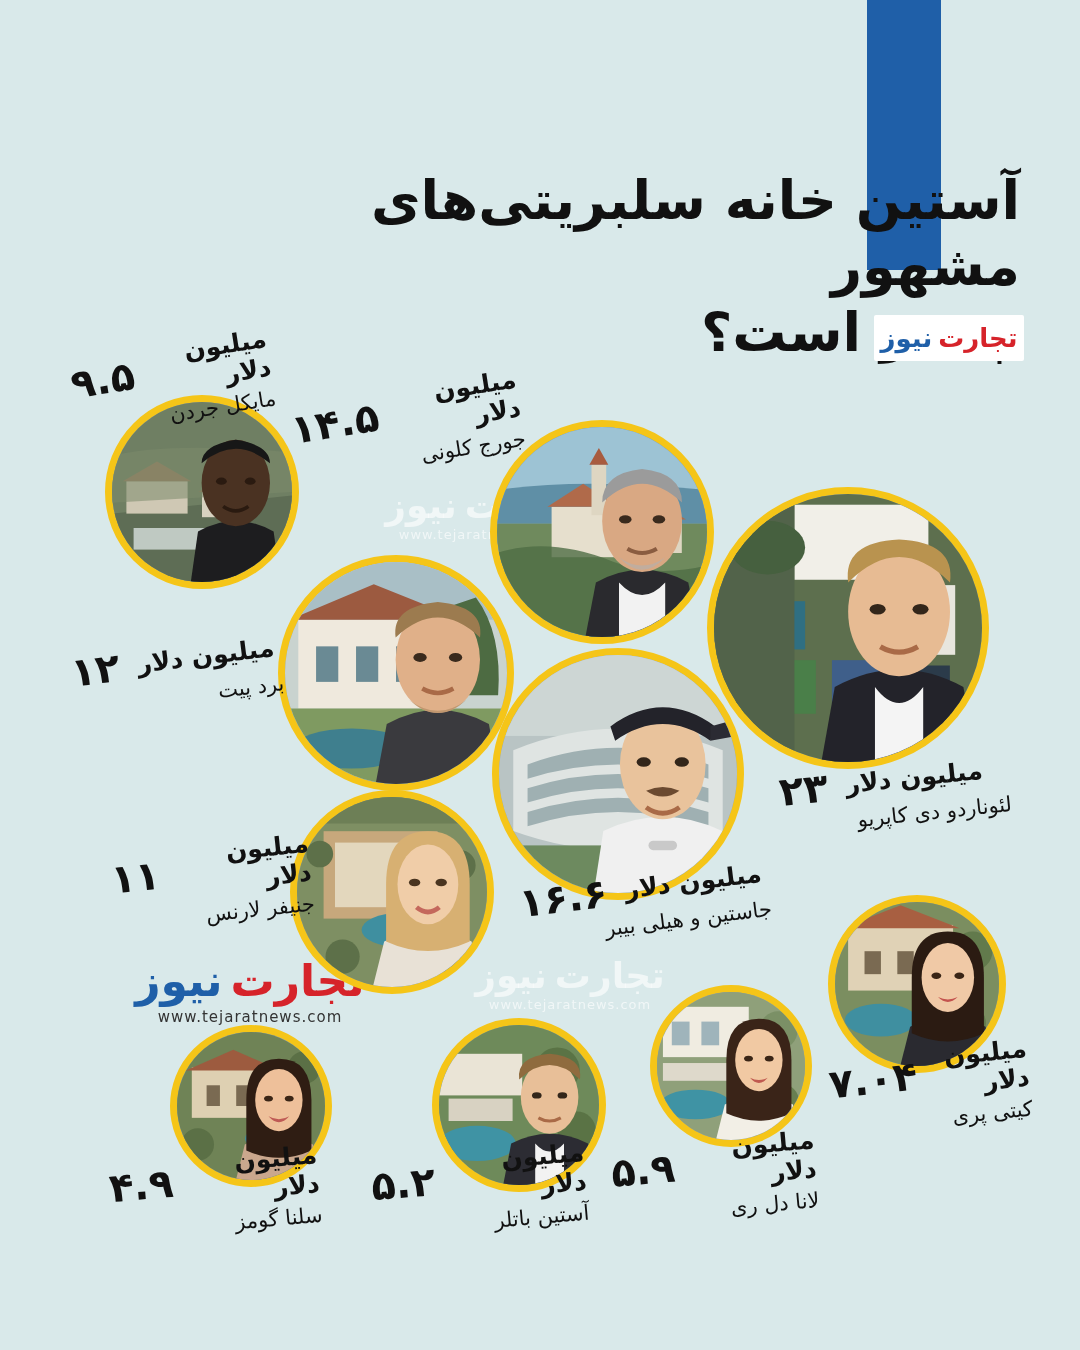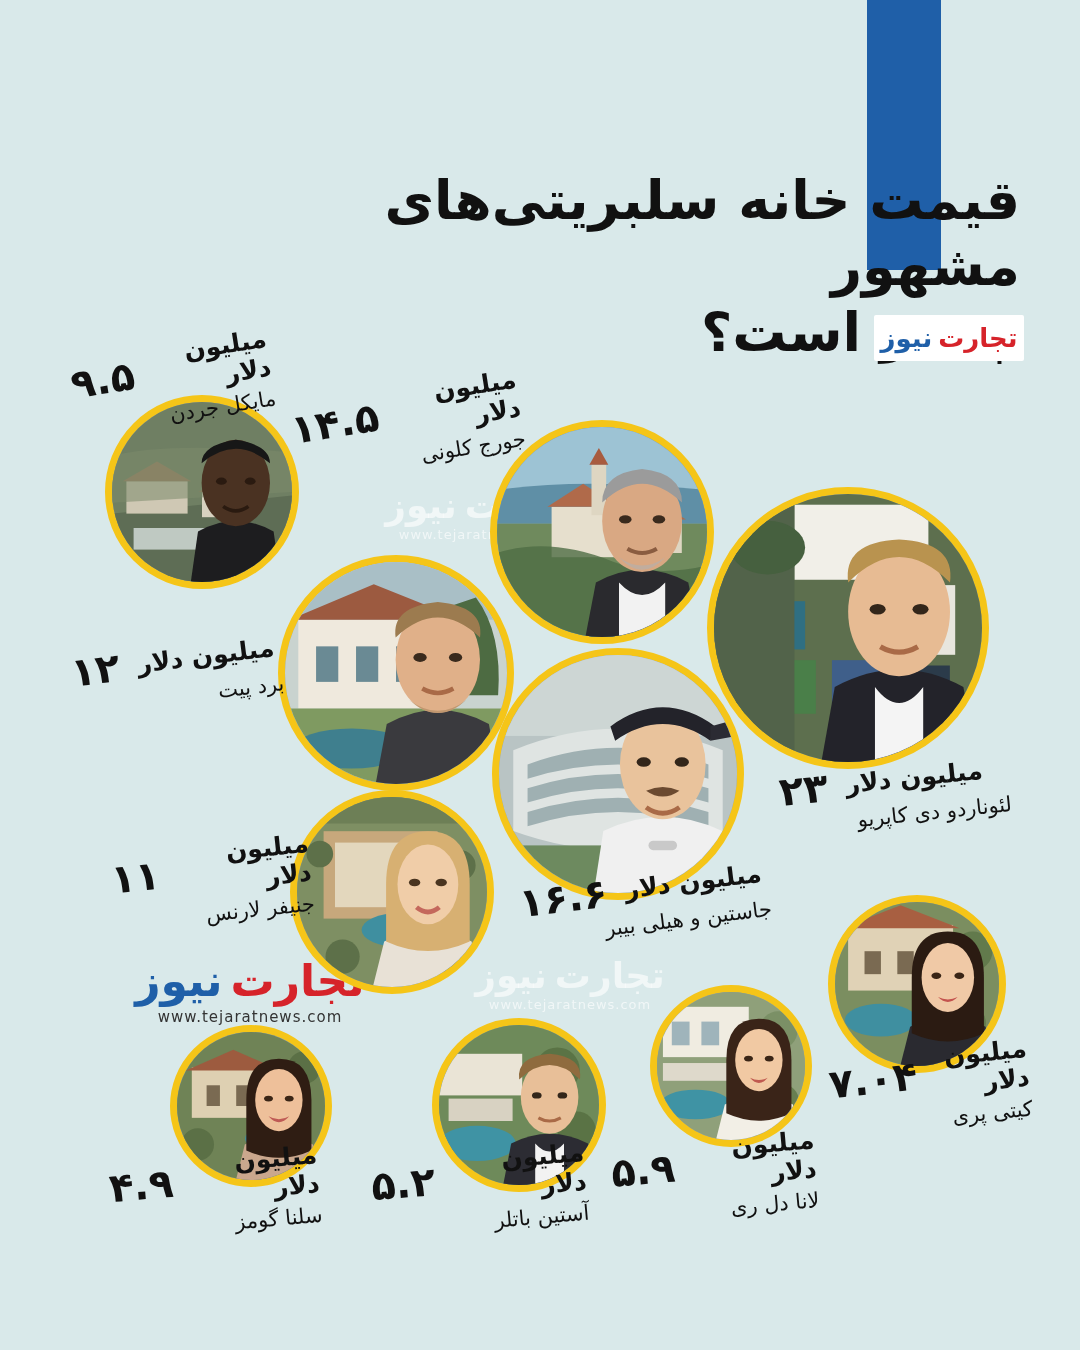--- a/index.html
+++ b/index.html
@@ -83,21 +83,21 @@
   .lab .top{display:flex;align-items:center;justify-content:flex-start;gap:10px;}
 </style>
 </head>
 <body>
 
 <div class="stage">
 
   <div class="blue-bar"></div>
 
   <div class="title">
-    <span>قیمت خانه سلبریتی‌های مشهور</span>
+    <span>آستین خانه سلبریتی‌های مشهور</span>
     <span class="l2">چقدر است؟</span>
   </div>
 
   <div class="logo-top">
     <span class="red">تجارت</span>
     <span class="blue">نیوز</span>
   </div>
 
   <div class="wm" style="left:330px;top:485px;width:300px;">
     <div class="row">

